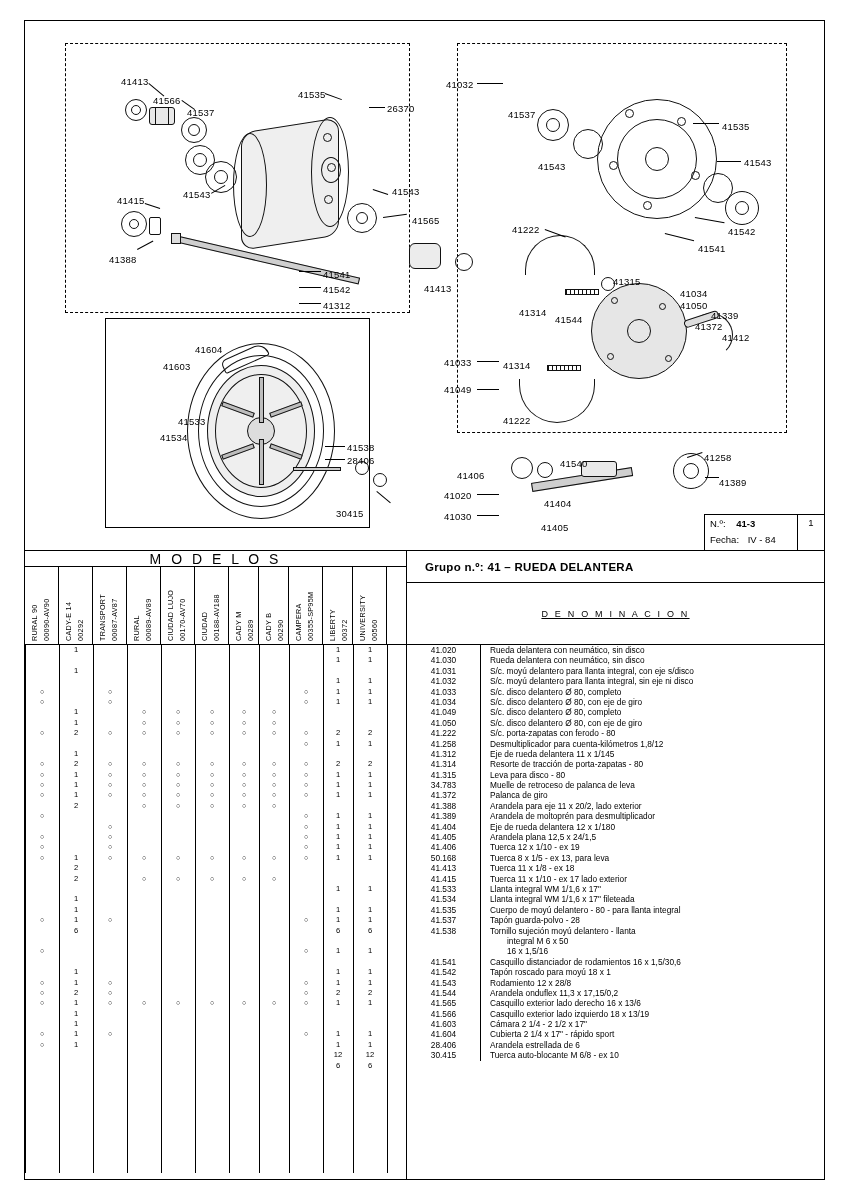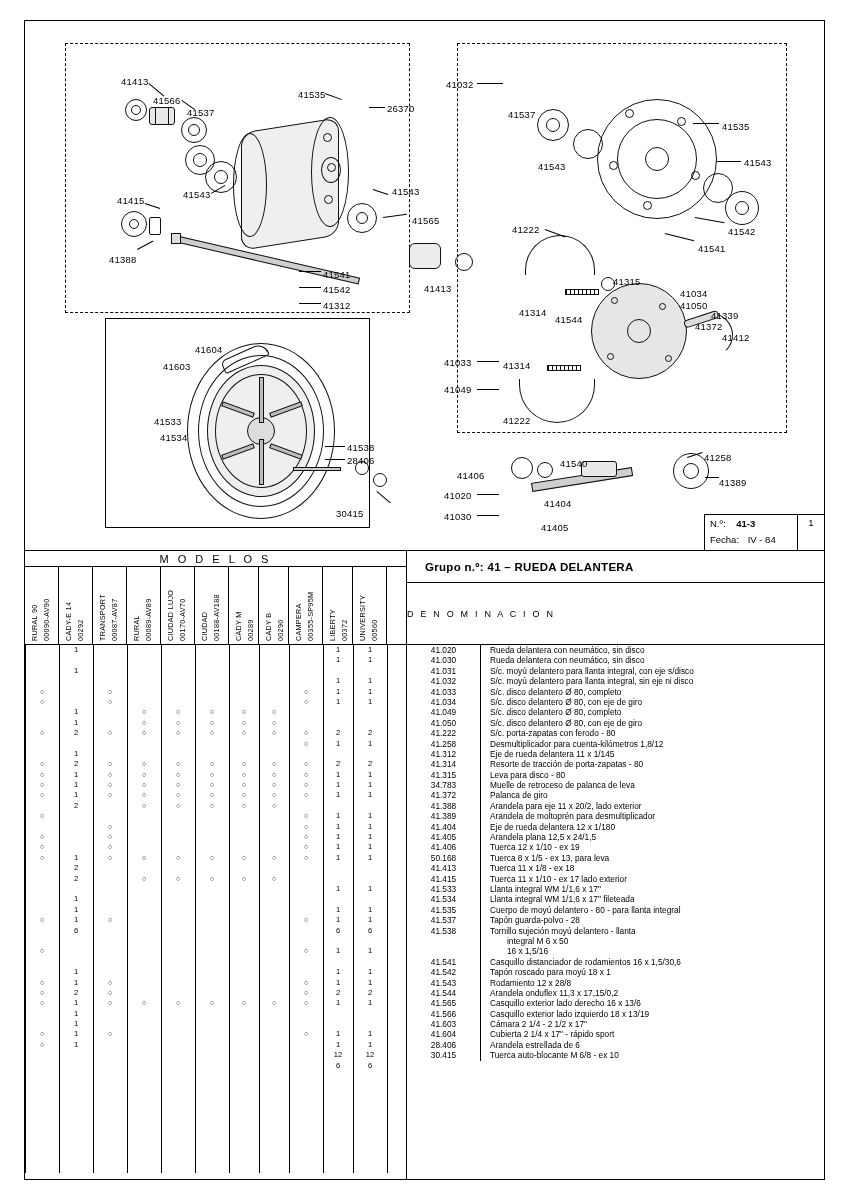--- a/index.html
+++ b/index.html
@@ -26,30 +26,30 @@
   .cornerbox{position:absolute;right:0;bottom:0;border-left:1px solid #000;border-top:1px solid #000;box-sizing:border-box;width:120px;height:36px;font-size:9.5px;}
   .cornerbox .cell{position:absolute;}
   .cornerbox .vline{position:absolute;top:0;bottom:0;width:1px;background:#000;right:26px;}
   .cornerbox .num{position:absolute;right:0;width:26px;text-align:center;top:2px;}
 
   
   .tablewrap{position:relative;height:628px;display:flex;}
   .leftcols{position:relative;width:382px;border-right:1px solid #000;box-sizing:border-box;}
   .rightcols{position:relative;flex:1;}
 
-  .modelos-title{height:16px;border-bottom:1px solid #000;text-align:center;font-size:11px;letter-spacing:3px;line-height:16px;box-sizing:border-box;}
+  .modelos-title{height:16px;border-bottom:1px solid #000;text-align:center;font-size:14px;letter-spacing:3px;line-height:16px;box-sizing:border-box;}
   .modelhead{position:relative;height:78px;border-bottom:1px solid #000;box-sizing:border-box;}
   .mh{position:absolute;top:0;bottom:0;box-sizing:border-box;border-right:1px solid #000;}
   .mh .vtxt{position:absolute;left:50%;bottom:3px;transform-origin:left bottom;transform:rotate(-90deg) translateY(50%);font-size:7.2px;white-space:nowrap;letter-spacing:.3px;}
   .mcolwrap{position:absolute;top:0;left:0;right:0;bottom:0;}
 
   .grouphead{height:32px;border-bottom:1px solid #000;box-sizing:border-box;display:flex;align-items:center;padding-left:18px;font-size:11.5px;font-weight:bold;letter-spacing:.3px;}
   .refhead{height:62px;border-bottom:1px solid #000;box-sizing:border-box;display:flex;align-items:center;}
   .refhead .r{width:74px;text-align:center;font-size:9px;letter-spacing:1px;border-right:1px solid #000;height:100%;display:flex;align-items:center;justify-content:center;box-sizing:border-box;}
-  .refhead .d{flex:1;text-align:left;font-size:9px;letter-spacing:2.2px;}
+  .refhead .d{flex:1;text-align:center;font-size:9px;letter-spacing:2.2px;text-decoration:underline;}
 
   .rows{position:relative;}
   .row{height:10.4px;display:flex;align-items:center;font-size:8.2px;}
   .row .ref{width:74px;text-align:center;border-right:1px solid #000;height:10.4px;line-height:10.4px;box-sizing:border-box;font-size:8.3px;}
   .row .den{flex:1;padding-left:9px;font-size:8.3px;line-height:10.4px;white-space:nowrap;}
   .row .den.ind{padding-left:26px;}
 
   .mrows{position:absolute;top:0;left:0;right:0;}
   .mrow{height:10.4px;position:relative;}
   .mcell{position:absolute;top:0;height:10.4px;line-height:10.4px;text-align:center;font-size:7.6px;}
@@ -217,21 +217,21 @@
           <div class="lbl" style="left: 670px; top: 300px;">41372</div>
           <div class="lbl" style="left: 697px; top: 311px;">41412</div>
           <div class="lbl" style="left: 494px; top: 286px;">41314</div>
           <div class="lbl" style="left: 530px; top: 293px;">41544</div>
           <div class="lbl" style="left: 419px; top: 336px;">41033</div>
           <div class="lbl" style="left: 419px; top: 363px;">41049</div>
           <div class="lbl" style="left: 478px; top: 339px;">41314</div>
           <div class="lbl" style="left: 478px; top: 394px;">41222</div>
           <div class="lbl" style="left: 170px; top: 323px;">41604</div>
           <div class="lbl" style="left: 138px; top: 340px;">41603</div>
-          <div class="lbl" style="left: 129px; top: 395px;">41533</div>
+          <div class="lbl" style="left: 153px; top: 395px;">41533</div>
           <div class="lbl" style="left: 135px; top: 411px;">41534</div>
           <div class="lbl" style="left: 322px; top: 421px;">41538</div>
           <div class="lbl" style="left: 322px; top: 434px;">28406</div>
           <div class="lbl" style="left: 311px; top: 487px;">30415</div>
           <div class="lbl" style="left: 419px; top: 469px;">41020</div>
           <div class="lbl" style="left: 419px; top: 490px;">41030</div>
           <div class="lbl" style="left: 432px; top: 449px;">41406</div>
           <div class="lbl" style="left: 519px; top: 477px;">41404</div>
           <div class="lbl" style="left: 516px; top: 501px;">41405</div>
           <div class="lbl" style="left: 535px; top: 437px;">41540</div>

